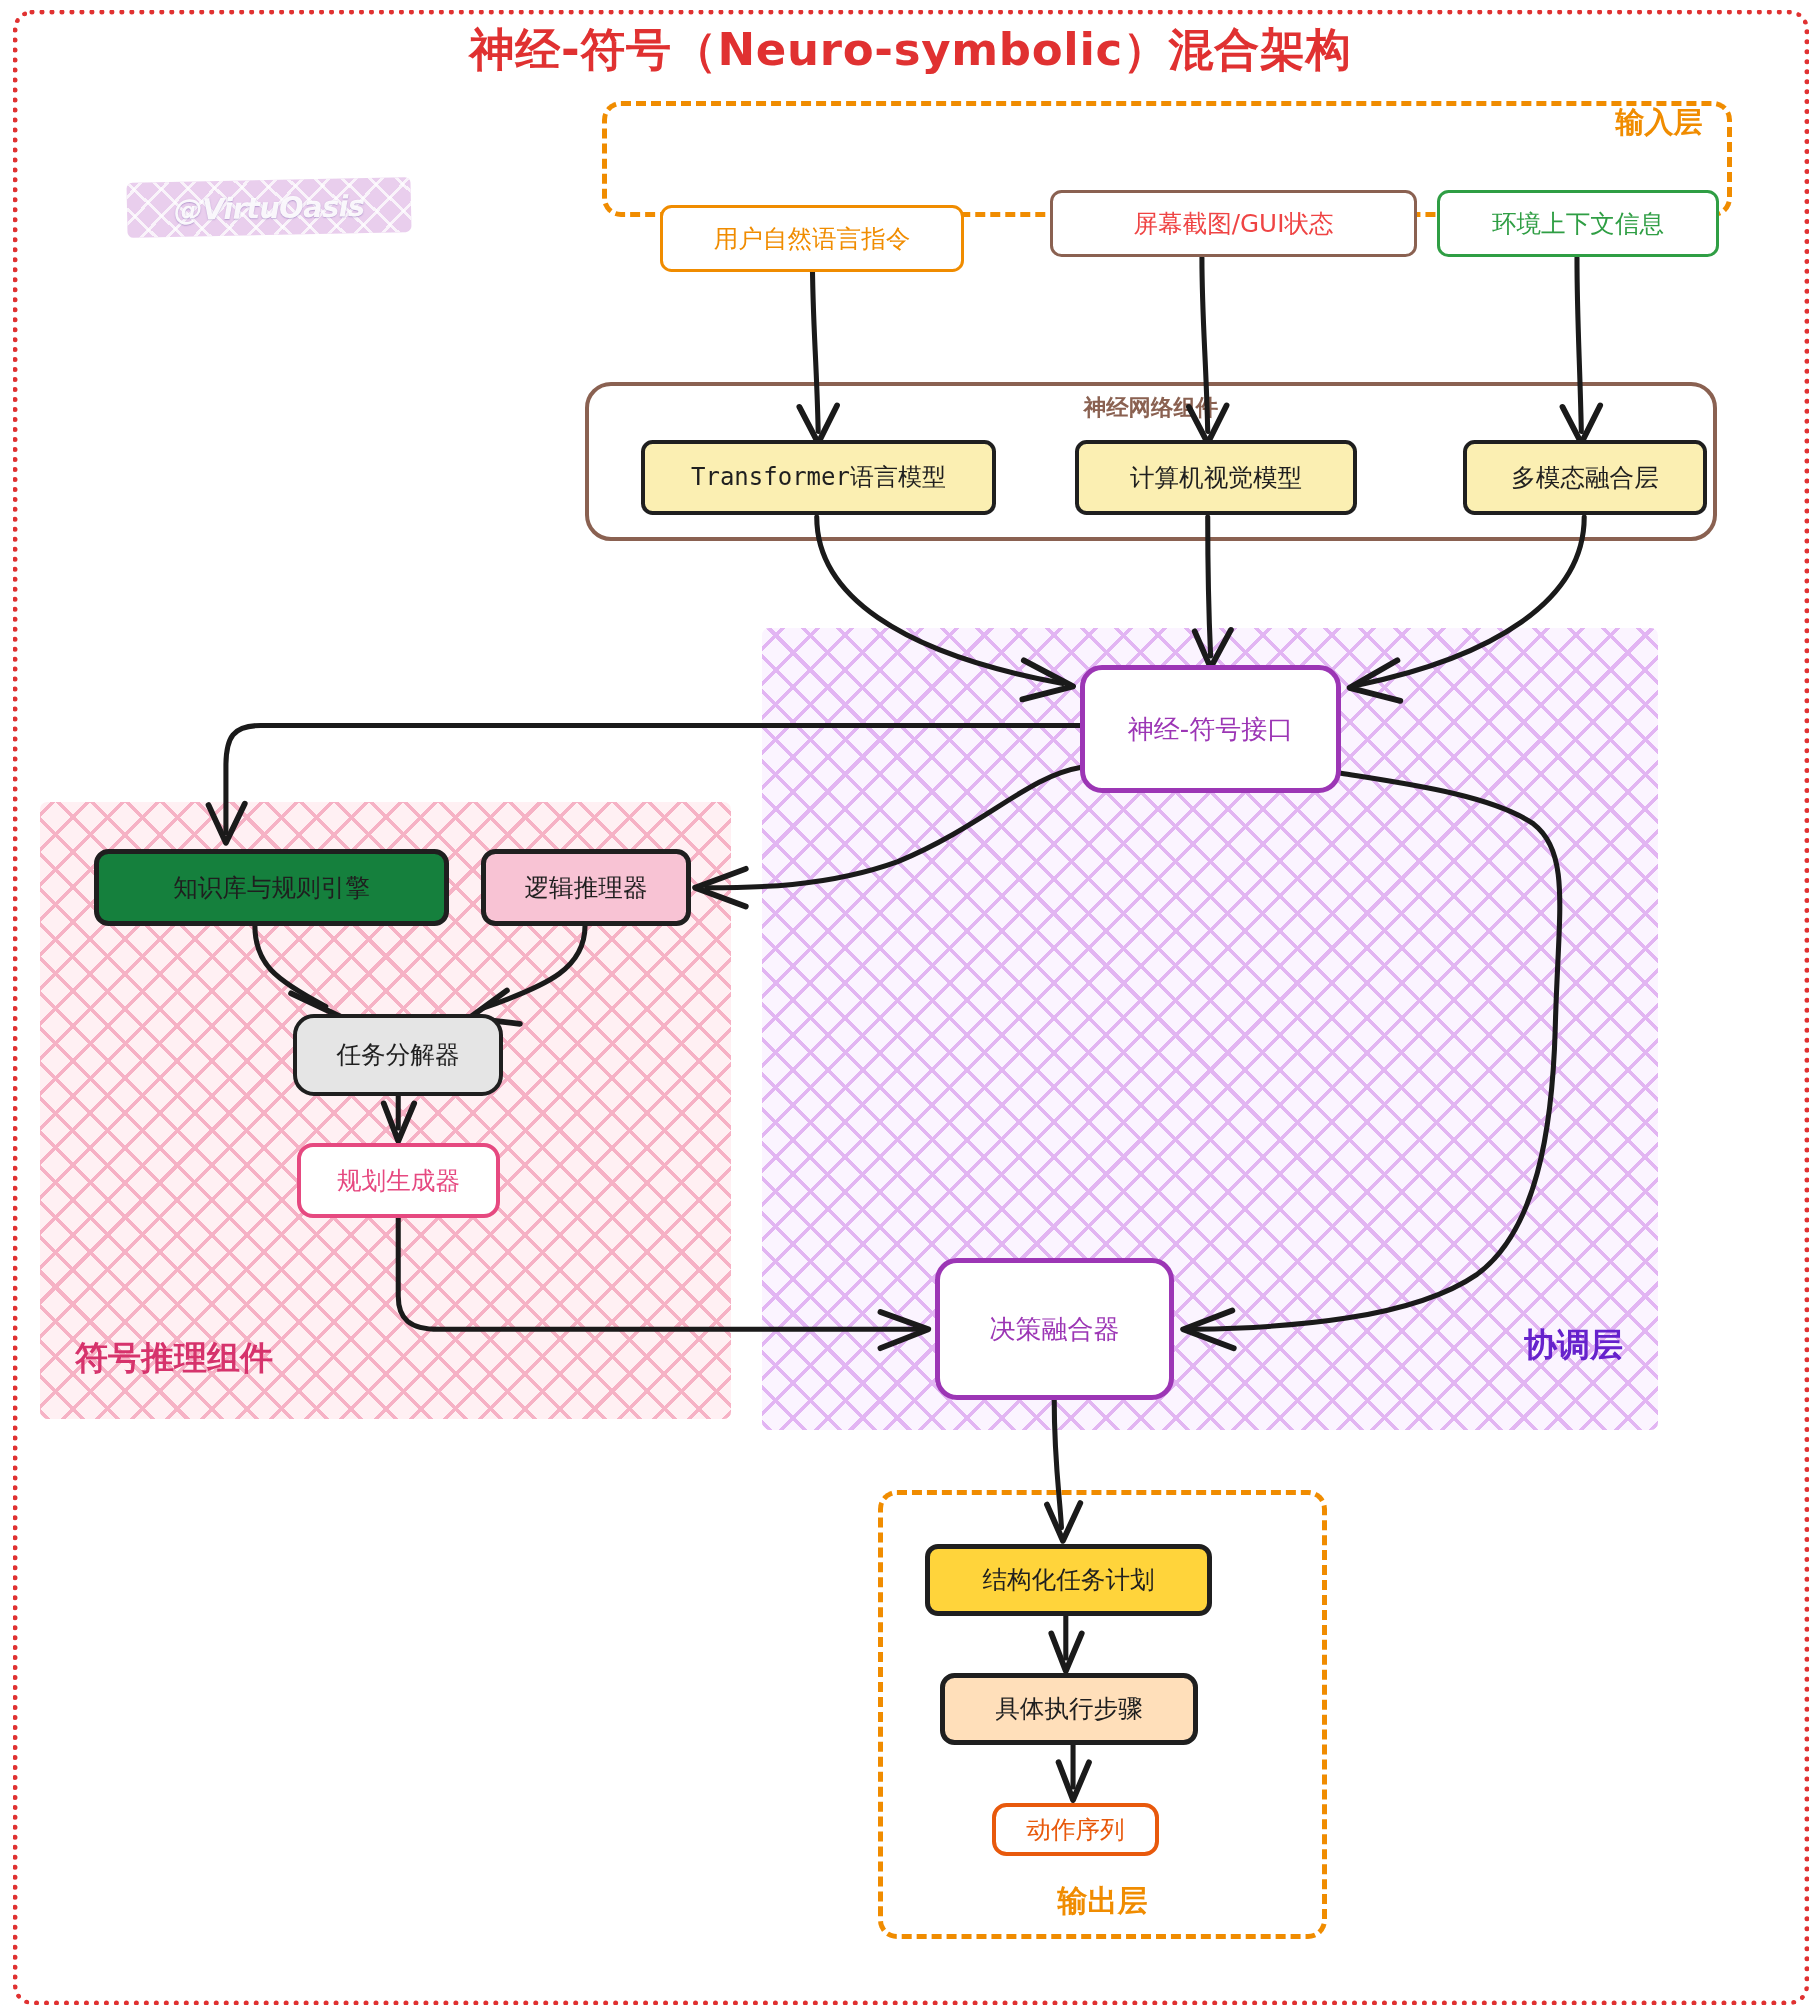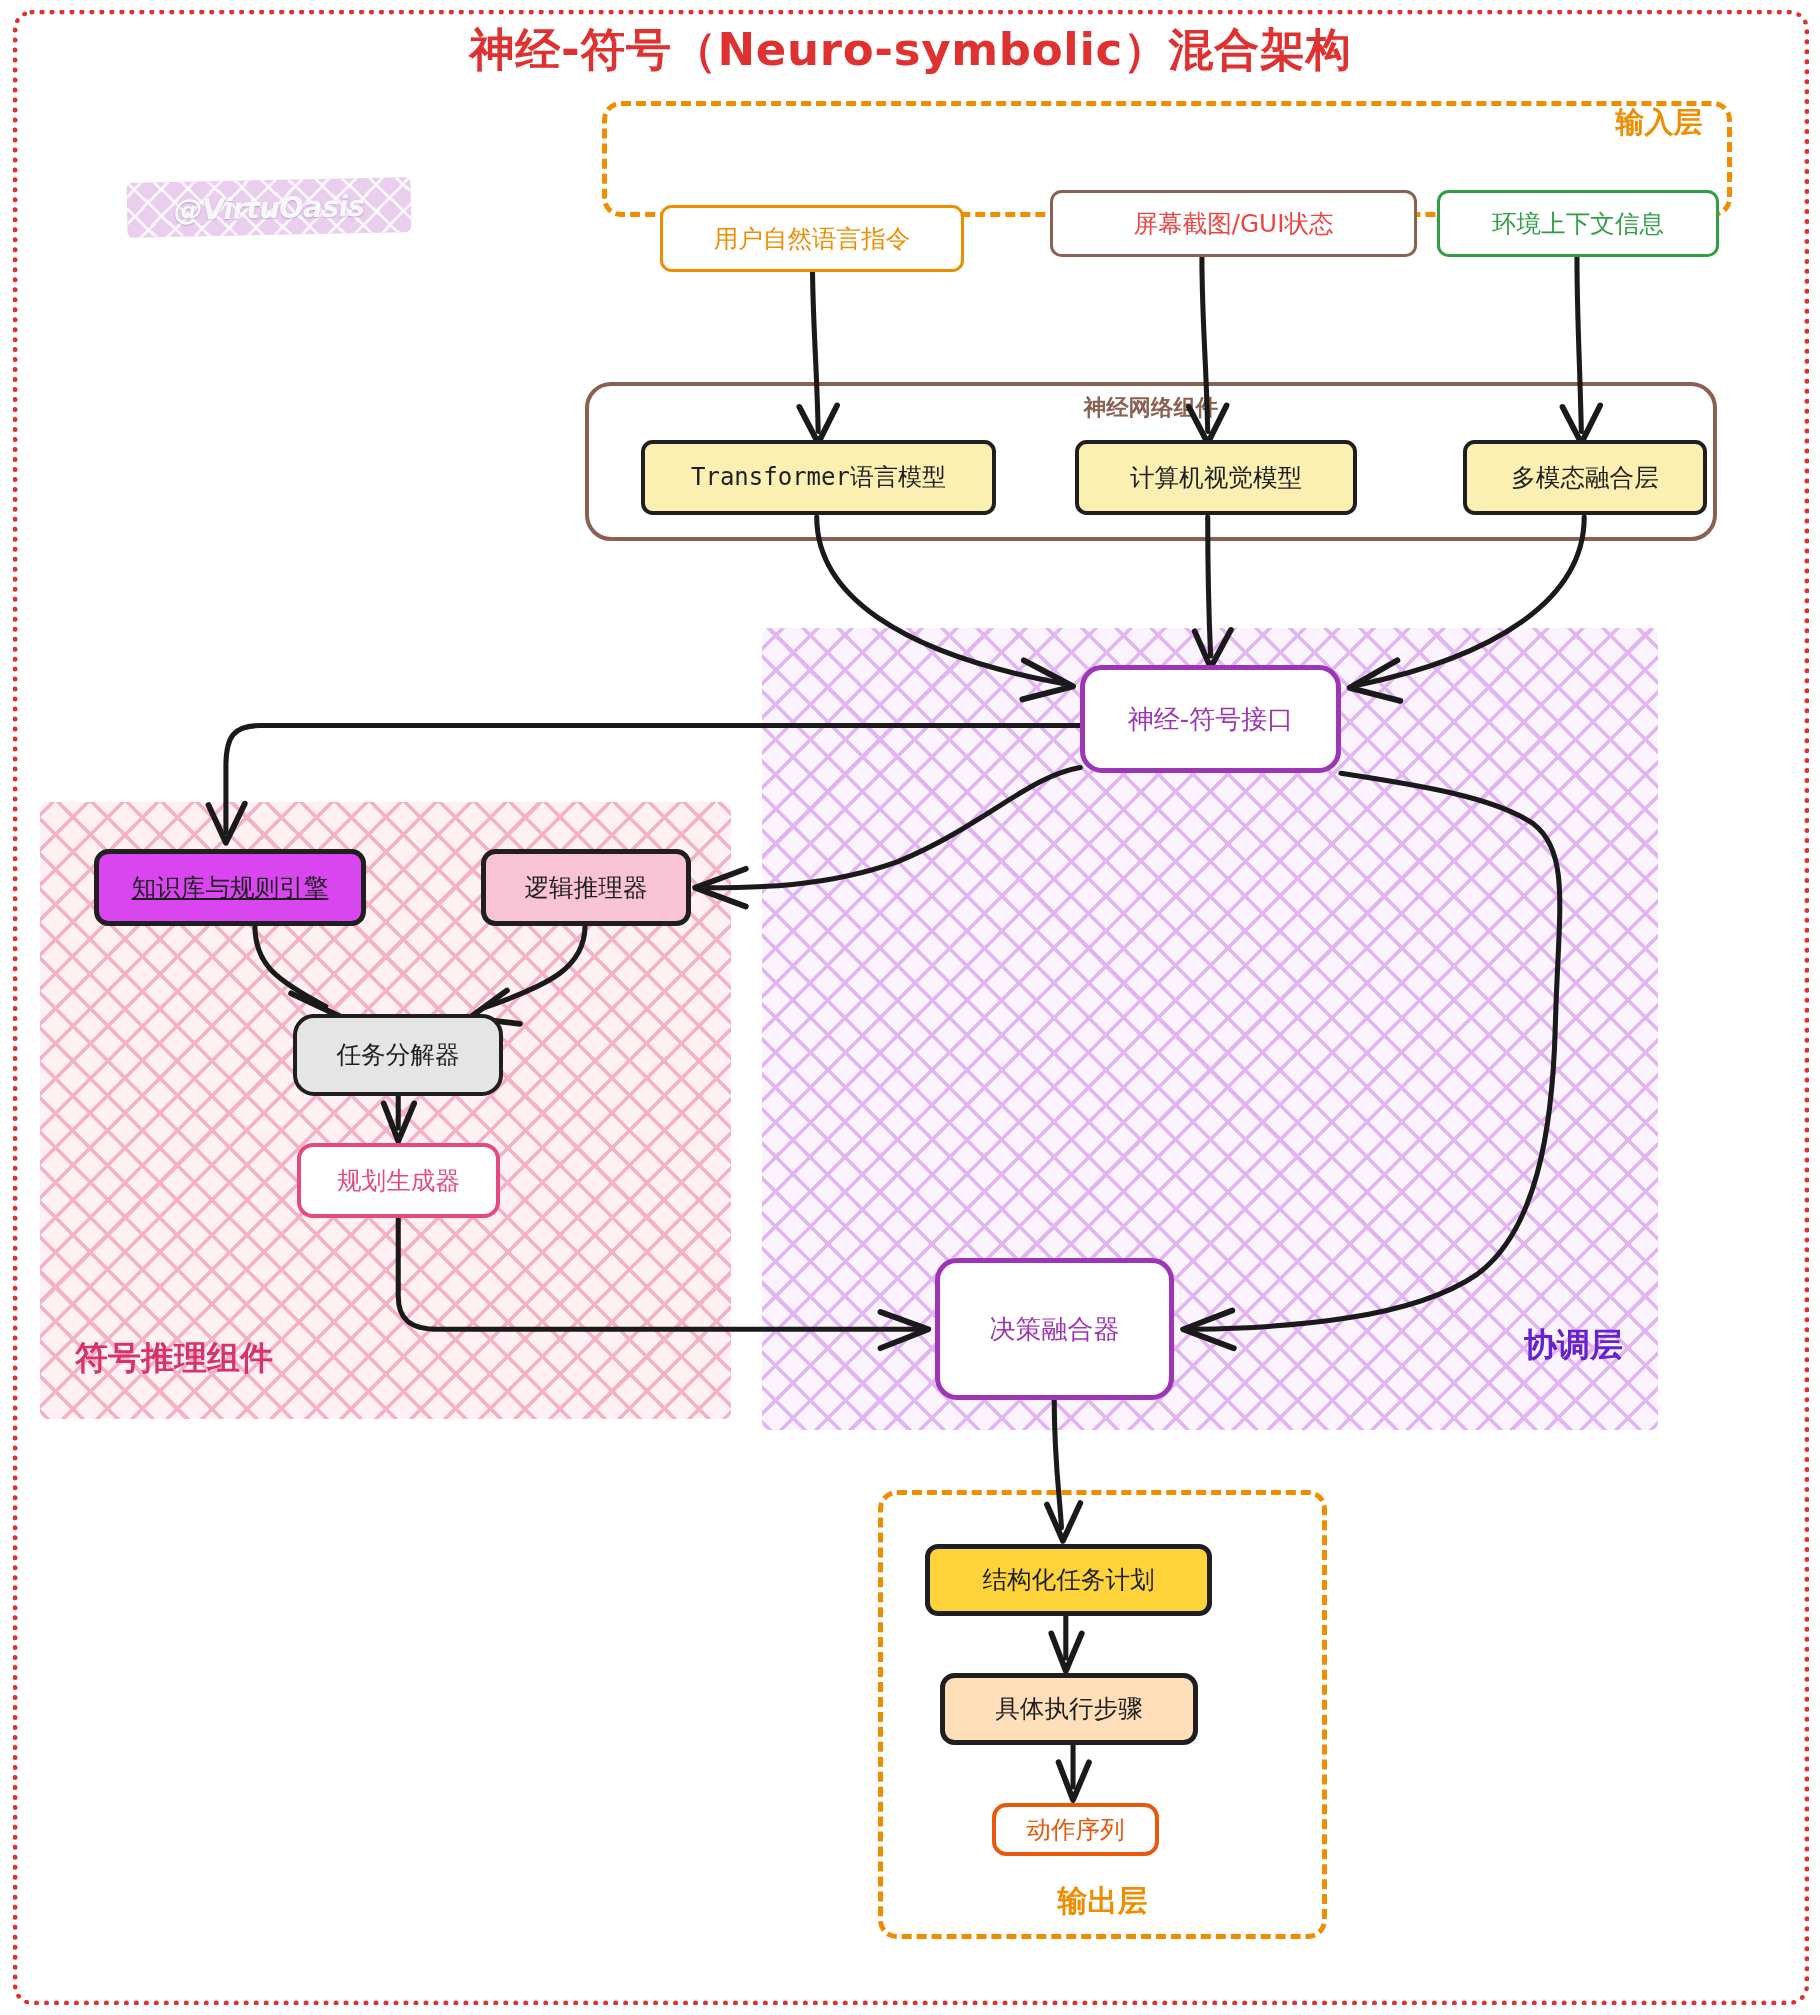--- a/index.html
+++ b/index.html
@@ -182,27 +182,27 @@
 
   .n-trans  { left: 641px;  top: 440px; width: 355px; height: 75px;
               border: 4.3px solid #1f1f1f; background: #fbefb2; color: #1f1f1f;
               font-family: "DejaVu Sans Mono", "Liberation Mono", monospace;
               font-size: 24px; }
   .n-cv     { left: 1075px; top: 440px; width: 282px; height: 75px;
               border: 4.3px solid #1f1f1f; background: #fbefb2; color: #1f1f1f; }
   .n-fusion { left: 1463px; top: 440px; width: 244px; height: 75px;
               border: 4.3px solid #1f1f1f; background: #fbefb2; color: #1f1f1f; }
 
-  .n-iface  { left: 1080px; top: 665px; width: 261px; height: 108px;
+  .n-iface  { left: 1080px; top: 665px; width: 261px; height: 128px;
               border: 5px solid #9c36b5; color: #9c36b5; font-size: 26px;
               border-radius: 22px; }
 
-  .n-kb     { left: 94px;  top: 849px; width: 272px; height: 77px;
-              border: 5px solid #1f1f1f; background: #d946ef; color: #1f1f1f;
-              border-radius: 14.5px; text-decoration: underline; }
+  .n-kb     { left: 94px;  top: 849px; width: 355px; height: 77px;
+              border: 5px solid #1f1f1f; background: #15803d; color: #1f1f1f;
+              border-radius: 14.5px; }
   .n-logic  { left: 481px;  top: 849px; width: 210px; height: 77px;
               border: 5px solid #1f1f1f; background: #f8c3d4; color: #1f1f1f;
               border-radius: 14.5px; }
   .n-decomp { left: 293px;  top: 1014px; width: 210px; height: 82px;
               border: 4.3px solid #1f1f1f; background: #e5e5e5; color: #1f1f1f;
               border-radius: 21px; }
   .n-plan   { left: 297px;  top: 1143px; width: 203px; height: 75px;
               border: 4.3px solid #e64980; background: #ffffff; color: #e64980;
               border-radius: 16px; text-align: center; }
 

